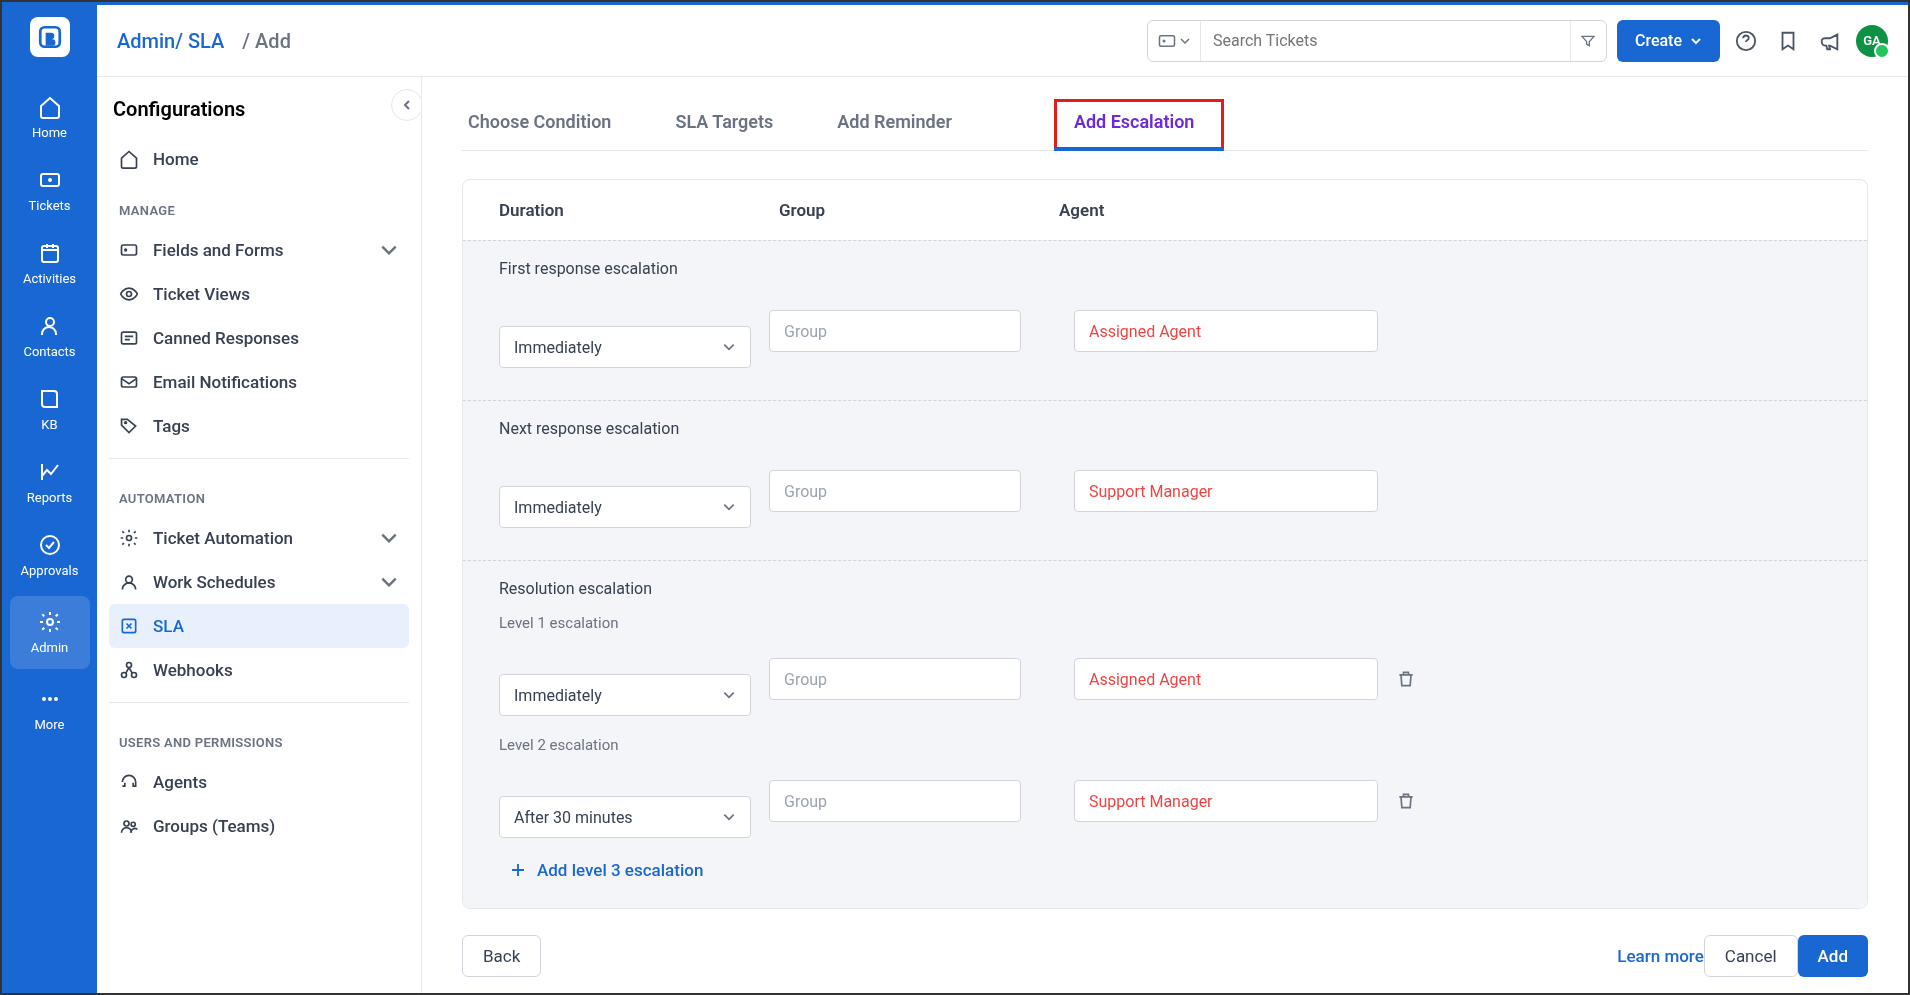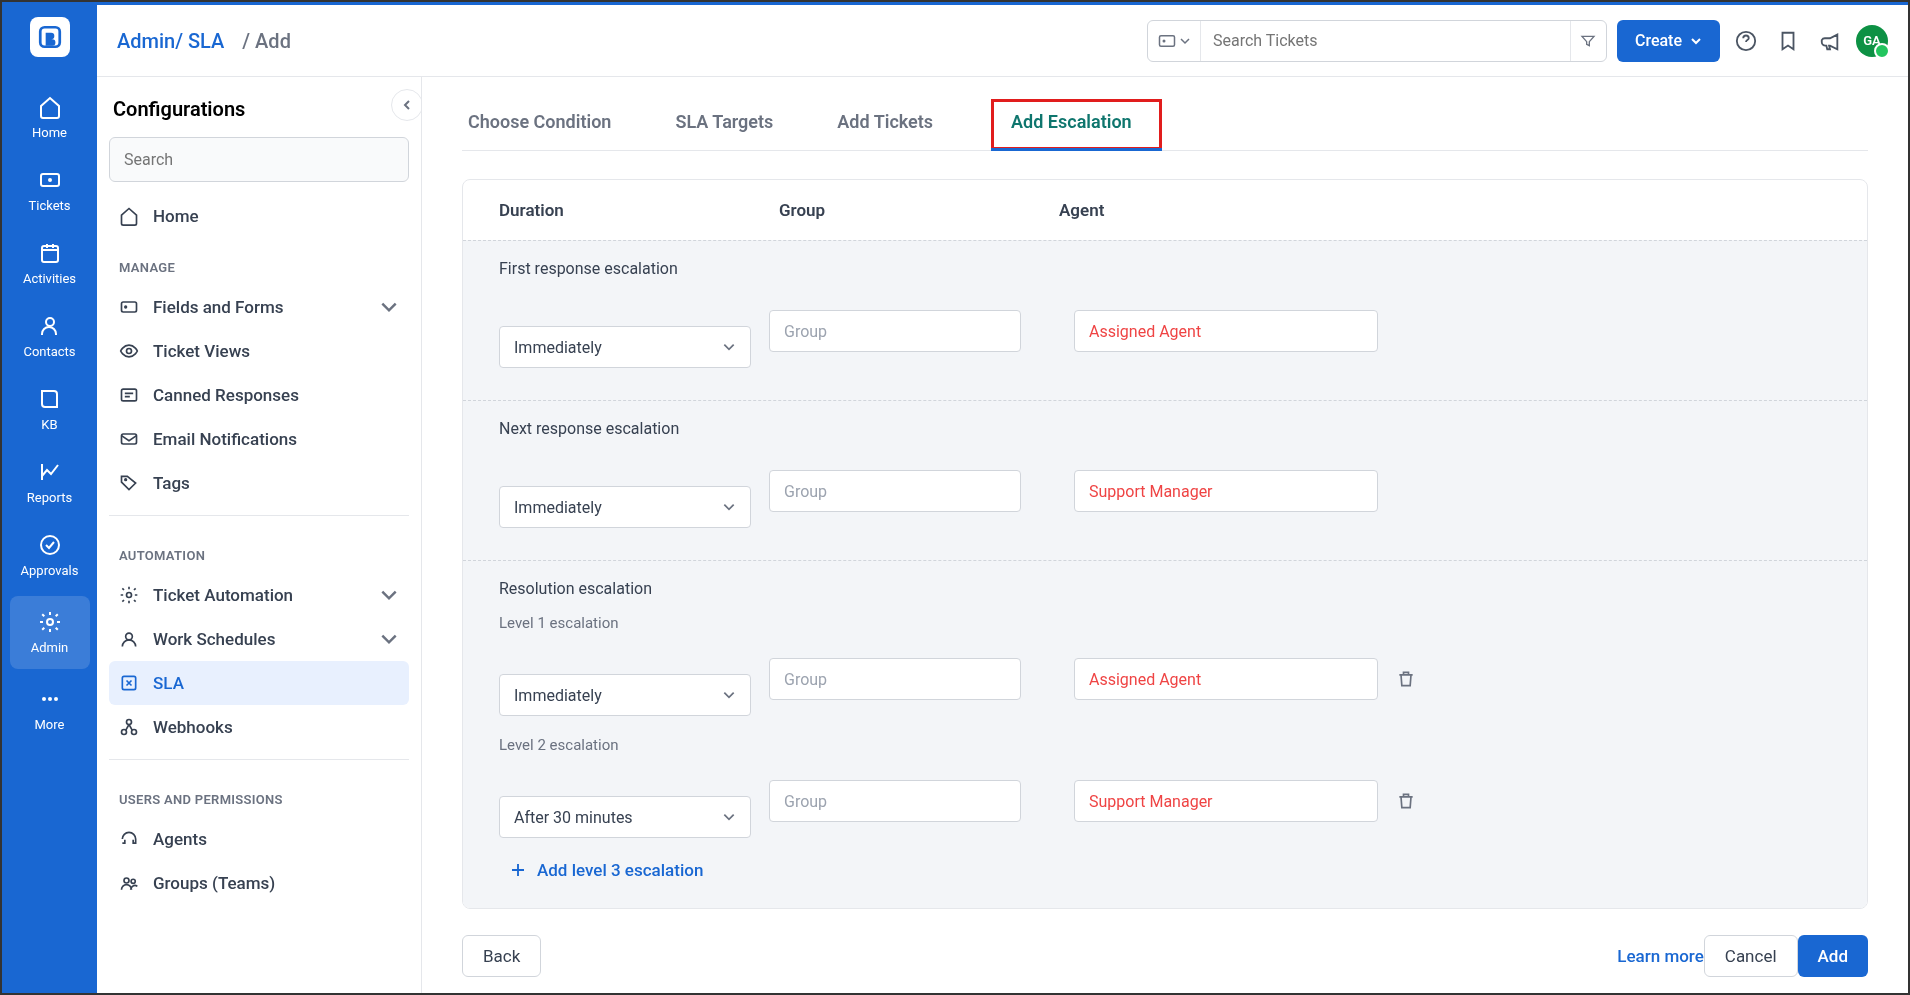--- a/index.html
+++ b/index.html
@@ -41,21 +41,21 @@
 .sb-item.active { background: #e8f0fe; color: #1967d2; }
 .sb-item svg { width: 20px; height: 20px; flex-shrink: 0; }
 .sb-item .chev { margin-left: auto; color: #6b7280; }
 .sb-section { font-size: 13px; font-weight: 600; color: #6b7280; letter-spacing: 0.3px; padding: 22px 10px 10px; }
 .sb-divider { height: 1px; background: #e5e7eb; margin: 10px 0; }
 
 
 .main { flex: 1; overflow-y: auto; padding: 0 40px; }
 .tabs { display: flex; gap: 52px; border-bottom: 1px solid #e5e7eb; padding-top: 22px; }
 .tab { padding: 12px 6px 18px; font-size: 18px; font-weight: 600; color: #6b7280; cursor: pointer; position: relative; }
-.tab.active { color: #0f766e; }
+.tab.active { color: #6d28d9; margin-left: 44px; }
 .tab.active::after { content: ''; position: absolute; bottom: -1px; left: 0; right: 0; height: 3px; background: #1967d2; }
 .tab.highlight { outline: 3px solid #e11d1d; outline-offset: -3px; padding-left: 20px; padding-right: 30px;}
 
 .panel { border: 1px solid #e5e7eb; border-radius: 8px; margin-top: 28px; overflow: hidden; }
 .panel-head { display: flex; padding: 20px 36px; font-size: 17px; font-weight: 600; color: #374151; }
 .col-d { width: 280px; }
 .col-g { width: 280px; }
 .col-a { flex: 1; }
 
 .section { background: #f3f5f8; padding: 18px 36px 28px; border-top: 1px dashed #d1d5db; }
@@ -208,21 +208,20 @@
 
     <div class="body">
 
       <div class="sidebar">
         <div class="sidebar-collapse">
             <svg width="12" height="12" viewBox="0 0 12 12">
               <path d="M8 2L4 6l4 4" stroke="currentColor" stroke-width="2" fill="none"></path>
             </svg>
           </div>
         <div class="sidebar-title">Configurations</div>
-        <input class="sidebar-search" placeholder="Search" style="">
         <div class="sb-item">
             <svg viewBox="0 0 24 24" fill="none" stroke="currentColor" stroke-width="2">
               <path d="M3 11l9-8 9 8v10a2 2 0 01-2 2H5a2 2 0 01-2-2V11z"></path>
             </svg>
             <span>Home</span>
           </div>
         <div class="sb-section">MANAGE</div>
         <div class="sb-item">
             <svg viewBox="0 0 24 24" fill="none" stroke="currentColor" stroke-width="2">
               <rect x="3" y="6" width="18" height="12" rx="2"></rect>
@@ -314,21 +313,21 @@
               <path d="M3 20a6 6 0 0112 0M14 20a5 5 0 018-4"></path>
             </svg>
             <span>Groups (Teams)</span>
           </div>
       </div>
 
       <div class="main">
         <div class="tabs">
           <div class="tab">Choose Condition</div>
           <div class="tab">SLA Targets</div>
-          <div class="tab">Add Tickets</div>
+          <div class="tab">Add Reminder</div>
           <div class="tab active highlight">Add Escalation</div>
         </div>
 
         <div class="panel">
           <div class="panel-head">
             <div class="col-d">Duration</div>
             <div class="col-g">Group</div>
             <div class="col-a">Agent</div>
           </div>
 

